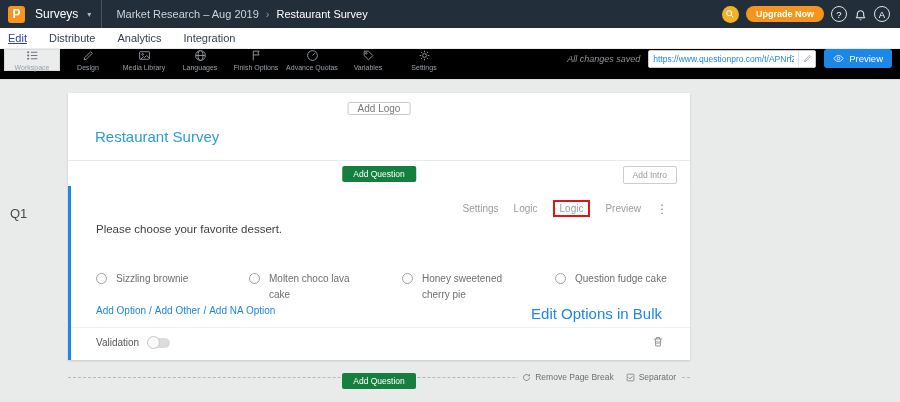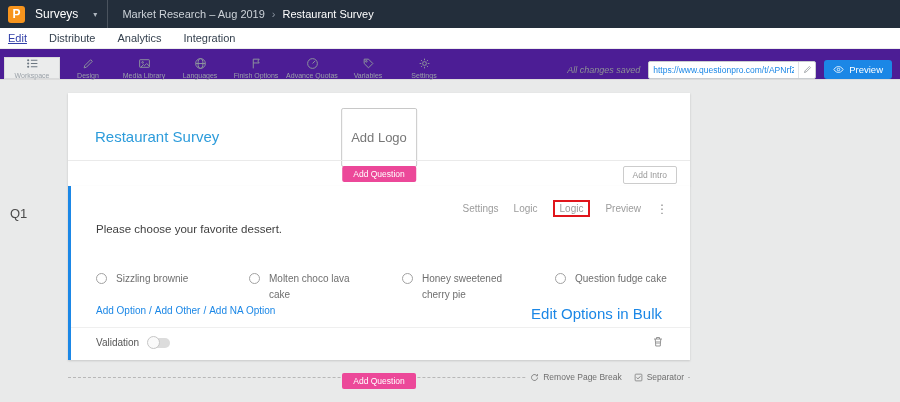--- a/index.html
+++ b/index.html
@@ -7,21 +7,21 @@
   body {
     width:900px; height:402px; position:relative; overflow:hidden;
     font-family:"Liberation Sans", sans-serif;
     background:#e9eaea;
   }
   
   .topbar { position:absolute; top:0; left:0; right:0; height:28px; background:#232e3b;
     display:flex; align-items:center; padding:0 10px 0 8px; gap:10px; }
   .logo { width:17px; height:17px; background:#f7941d; border-radius:3px; color:#fff;
     font-weight:bold; font-size:12px; display:flex; align-items:center; justify-content:center; }
-  .product-menu { color:#fff; font-size:12px; display:flex; align-items:center; gap:15px; cursor:pointer; }
+  .product-menu { color:#fff; font-size:12px; display:flex; align-items:center; gap:9px; cursor:pointer; }
   .caret { font-size:8px; color:#aeb6bf; }
   .breadcrumb { display:flex; align-items:center; font-size:11px;
     border-left:1px solid rgba(255,255,255,.18); padding-left:14px; height:100%; }
   .bc-parent { color:#cdd3d9; cursor:pointer; }
   .bc-sep { color:#8b95a1; margin:0 7px; }
   .bc-current { color:#fff; }
   .topbar-right { margin-left:auto; display:flex; align-items:center; gap:7px; }
   .search-circle { width:17px; height:17px; border-radius:50%; background:#f3b229;
     display:flex; align-items:center; justify-content:center; cursor:pointer; }
   .upgrade { background:#f7941d; color:#fff; font-size:9px; font-weight:bold; height:16px;
@@ -33,22 +33,22 @@
     display:flex; align-items:center; padding:0 12px 0 8px; gap:22px;
     border-bottom:1px solid #ececec; font-size:11px; color:#333f4d; }
   .tab { cursor:pointer; }
   .tab.active { color:#3240a8; text-decoration:underline; }
   .nav-right { margin-left:auto; display:flex; align-items:center; gap:18px; }
   .tools { display:flex; gap:4px; align-items:center; color:#2f3a46; cursor:pointer; }
   .caret2 { font-size:7px; color:#555; }
   .responses { color:#333; cursor:pointer; }
   .resp-count { color:#1b87e6; }
   
-  .toolbar { position:absolute; top:49px; left:0; right:0; height:31px; background:#4c1d95;
-    border-bottom:1px solid #dcdcdc; display:flex; align-items:flex-end; padding:0 8px 0 4px; }
+  .toolbar { position:absolute; top:49px; left:0; right:0; height:31px; background:#000000;
+    border-bottom:1px solid #dcdcdc; display:flex; align-items:flex-start; padding:0 8px 0 4px; }
   .tb-item { width:56px; display:flex; flex-direction:column; align-items:center;
     justify-content:center; gap:2px; cursor:pointer; }
   .tb-item svg { display:block; }
   .tb-lbl { font-size:7px; color:#9aa1a8; white-space:nowrap; }
   .tb-item.active { background:#ebecec; box-shadow:inset 0 0 0 1px #d9dadb; }
   .tb-right { margin-left:auto; display:flex; align-items:center; gap:8px; }
   .saved { font-size:9px; font-style:italic; color:#8d9196; white-space:nowrap; }
   .urlbox { width:168px; height:18px; background:#fff; border:1px solid #c9cdd1; border-radius:2px;
     display:flex; align-items:center; }
   .urlbox input { flex:1; min-width:0; border:none; outline:none; background:transparent;
@@ -56,26 +56,26 @@
   .url-pencil { width:17px; align-self:stretch; border-left:1px solid #e0e3e6;
     display:flex; align-items:center; justify-content:center; cursor:pointer; }
   .preview-btn { height:19px; background:#1b87e6; border:none; border-radius:3px; color:#fff;
     font-size:9.5px; display:flex; align-items:center; gap:5px; padding:0 9px;
     font-family:inherit; cursor:pointer; }
   
   .main { position:absolute; top:80px; bottom:0; left:0; right:0; background:#e9eaea; }
   .q-num { position:absolute; left:10px; top:126px; font-size:13px; color:#4a4a4a; }
   .header-card { position:absolute; left:68px; top:13px; width:622px; height:93px; background:#fff;
     box-shadow:0 1px 2px rgba(0,0,0,.18); }
-  .add-logo { position:absolute; top:15px; left:50%; transform:translateX(-50%); background:#fff;
-    border:1px solid #c8c8c8; border-radius:2px; font-size:13px; color:#777; padding:21px 9px;
+  .add-logo { position:absolute; top:9px; left:50%; transform:translateX(-50%); background:#fff;
+    border:1px solid #c8c8c8; border-radius:2px; font-size:10px; color:#777; padding:0 9px;
     font-family:inherit; cursor:pointer; }
   .survey-title { position:absolute; left:27px; top:35px; font-size:15px; color:#2d9cdb; cursor:pointer; }
   .hdr-divider { position:absolute; left:0; right:0; top:67px; border-top:1px solid #eaeaea; }
-  .btn-blue { background:#ec4899; color:#fff; border:none; border-radius:2px; font-size:8.5px;
+  .btn-blue { background:#15803d; color:#fff; border:none; border-radius:2px; font-size:8.5px;
     padding:3px 11px; font-family:inherit; cursor:pointer; }
   .add-q-top { position:absolute; top:73px; left:50%; transform:translateX(-50%); }
   .add-intro { position:absolute; top:73px; right:13px; background:#fff; border:1px solid #ccc;
     border-radius:2px; color:#999; font-size:8.5px; padding:3px 9px; font-family:inherit; cursor:pointer; }
   
   .question-card { position:absolute; left:68px; top:106px; width:622px; height:174px; background:#fff;
     border-left:3px solid #1b87e6; box-shadow:0 1px 2px rgba(0,0,0,.15); }
   .actions { position:absolute; top:14px; right:22px; display:flex; align-items:center; gap:15px;
     font-size:10px; color:#9c9c9c; }
   .actions span { cursor:pointer; }
@@ -95,39 +95,56 @@
   .validation { position:absolute; left:25px; top:151px; display:flex; align-items:center; gap:9px;
     font-size:10px; color:#555; }
   .toggle { width:22px; height:10px; background:#dcdcdc; border-radius:5px; position:relative;
     display:inline-block; cursor:pointer; }
   .knob { position:absolute; left:-1px; top:-2px; width:13px; height:13px; background:#fafafa;
     border:1px solid #c6c6c6; border-radius:50%; }
   .trash { position:absolute; right:26px; top:148px; cursor:pointer; }
   
   .page-break-line { position:absolute; left:68px; width:622px; top:297px; border-top:1px dashed #b8b8b8; }
   .footer-add { position:absolute; left:68px; width:622px; top:290px; text-align:center; }
-  .footer-right { position:absolute; right:212px; top:292px; display:flex; align-items:center; gap:12px;
+  .footer-right { position:absolute; right:220px; top:292px; display:flex; align-items:center; gap:12px;
     font-size:8.5px; color:#6e6e6e; background:#e9eaea; padding:0 4px; }
   .fr-item { display:flex; align-items:center; gap:4px; cursor:pointer; }
 </style>
 </head>
 <body>
 
 <div class="topbar">
   <div class="logo">
     <span>P</span>
   </div>
   <div class="product-menu">
     <span>Surveys</span>
     <span class="caret">▾</span>
   </div>
   <div class="breadcrumb">
     <span class="bc-parent">Market Research – Aug 2019</span>
     <span class="bc-sep">›</span>
     <span class="bc-current">Restaurant Survey</span>
+  </div>
+  <div class="topbar-right">
+    <div class="search-circle">
+      <svg width="10" height="10" viewBox="0 0 24 24" fill="none" stroke="#fff" stroke-width="2.4">
+          <circle cx="10" cy="10" r="6"></circle>
+          <path d="M14.5 14.5L20 20"></path>
+        </svg>
+    </div>
+    <div class="upgrade">Upgrade Now</div>
+    <div class="circle-btn">?</div>
+    <div style="display:flex;">
+      <svg width="13" height="13" viewBox="0 0 24 24" fill="none" stroke="#fff" stroke-width="1.8">
+          <path d="M18 15v-4a6 6 0 10-12 0v4l-2 3h16l-2-3z"></path>
+          <path d="M10.5 21a2 2 0 003 0"></path>
+        </svg>
+    </div>
+    <div class="circle-btn">A</div>
   </div>
 </div>
 
 <div class="nav">
   <div class="tab active">Edit</div>
   <div class="tab">Distribute</div>
   <div class="tab">Analytics</div>
   <div class="tab">Integration</div>
 </div>
 

